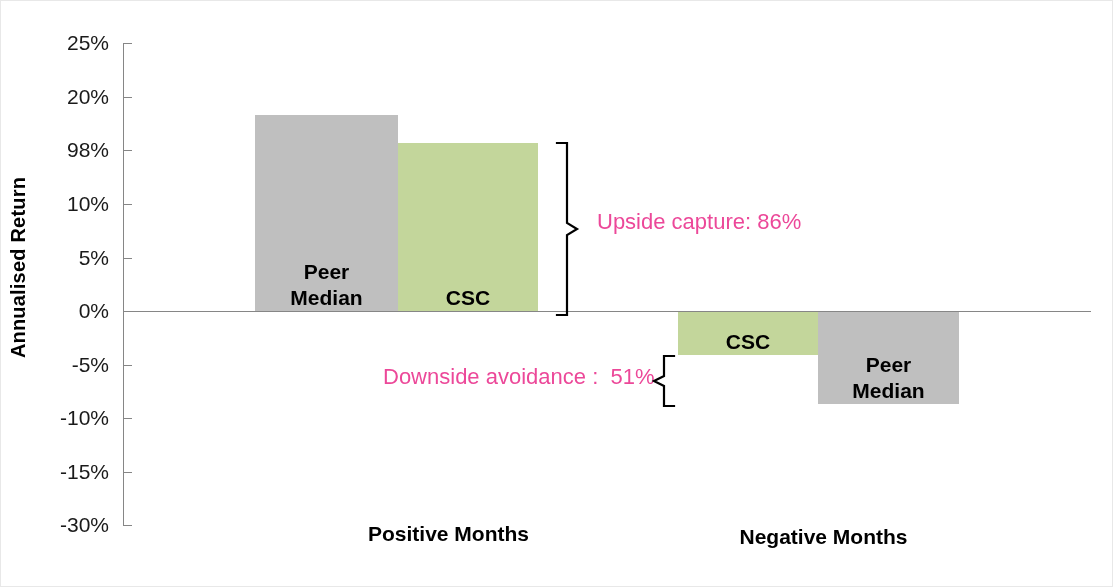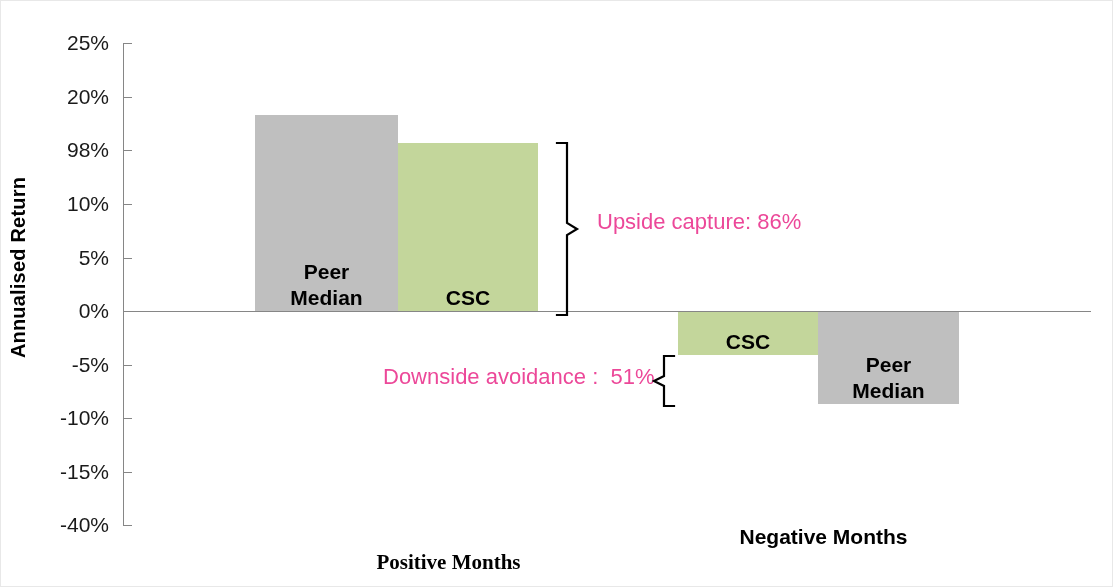--- a/index.html
+++ b/index.html
@@ -167,21 +167,21 @@
     <div class="y-tick-label">-10%</div>
   </div>
 
   <div class="y-tick" style="top:471px;"></div>
   <div class="y-tick-label-wrap" style="top:471px;">
     <div class="y-tick-label">-15%</div>
   </div>
 
   <div class="y-tick" style="top:524px;"></div>
   <div class="y-tick-label-wrap" style="top:524px;">
-    <div class="y-tick-label">-40%</div>
+    <div class="y-tick-label">-30%</div>
   </div>
 
   <div class="zero-line" style="top:310px;"></div>
 
   <div class="bar" style="left:254px; top:114px; width:143px; height:196px; background:#BFBFBF;">
     <span class="bar-label">Peer
 Median</span>
   </div>
 
   <div class="bar" style="left:397px; top:142px; width:140px; height:168px; background:#C3D69B;">
@@ -190,21 +190,21 @@
 
   <div class="bar" style="left:677px; top:311px; width:140px; height:43px; background:#C3D69B;">
     <span class="bar-label">CSC</span>
   </div>
 
   <div class="bar" style="left:817px; top:311px; width:141px; height:92px; background:#BFBFBF;">
     <span class="bar-label">Peer
 Median</span>
   </div>
 
-  <div class="cat-label" style="left:275px; top:549px; width:345px;font-family:Liberation Serif, serif;">Positive Months</div>
+  <div class="cat-label" style="left:275px; top:521px; width:345px;">Positive Months</div>
 
   <div class="cat-label" style="left:650px; top:524px; width:345px;">Negative Months</div>
 
   <div class="brace" style="left:552px; top:136px;">
     <svg width="40" height="184" viewBox="0 0 40 184" fill="none" stroke="#000000" stroke-width="2.2" stroke-linecap="square" stroke-linejoin="miter">
       <path d="M4 6 L14 6 L14 86 L24 92 L14 98 L14 178 L4 178"></path>
     </svg>
   </div>
   <div class="annot-text" style="left:596px; top:208px;">Upside capture: 86%</div>
 

